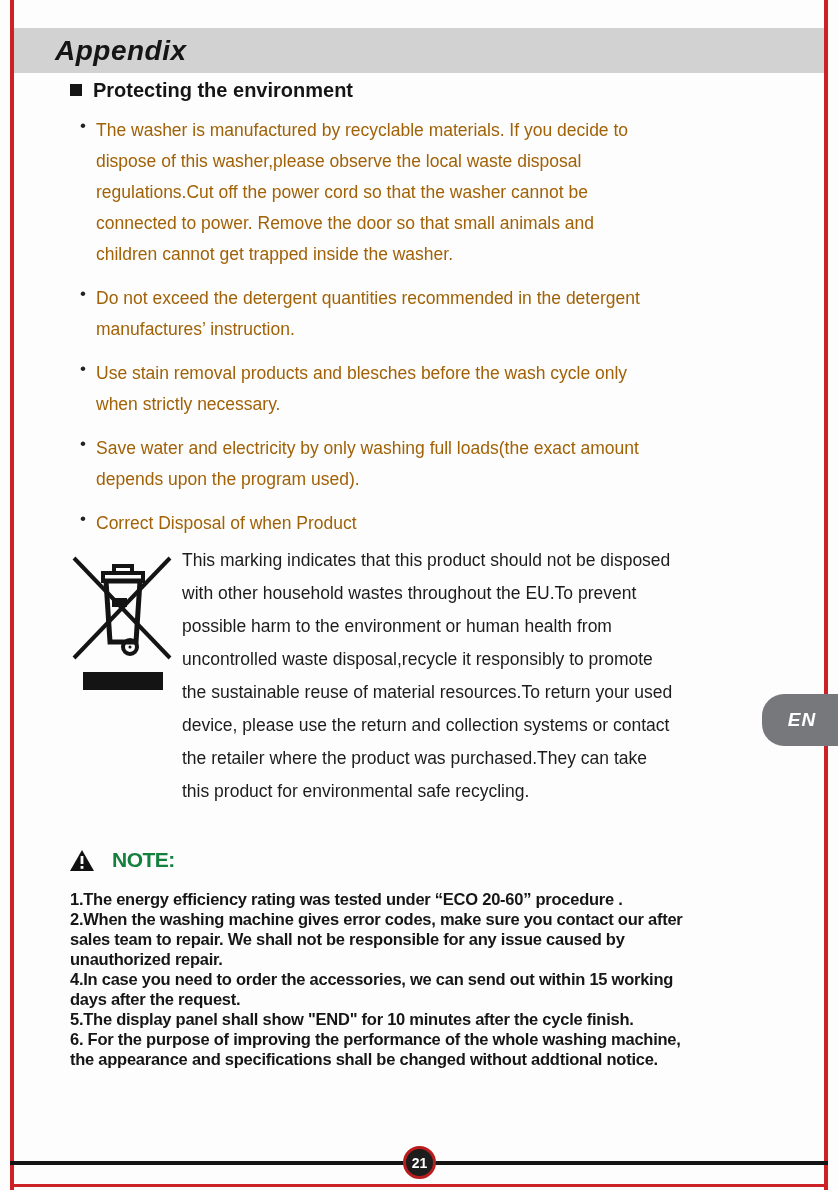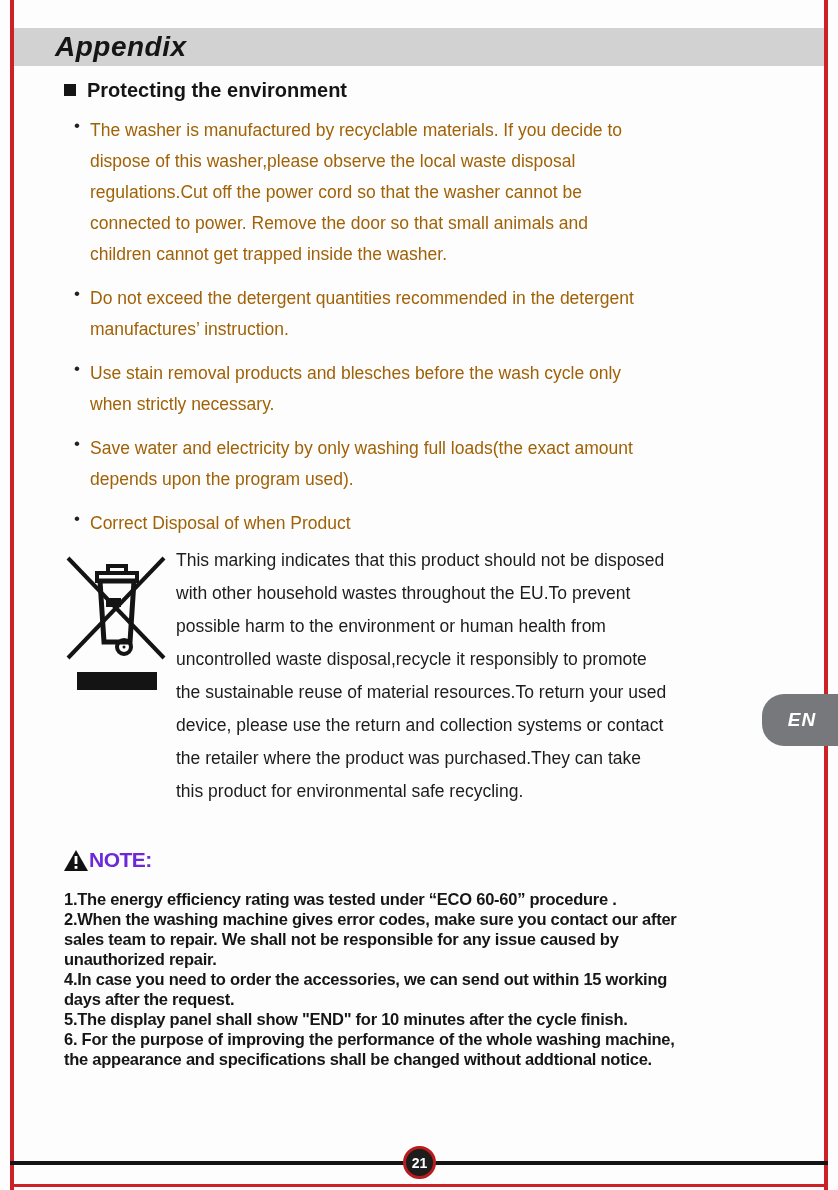--- a/index.html
+++ b/index.html
@@ -9,45 +9,45 @@
     font-family:"Liberation Sans", sans-serif;
     color:#1b1b1b;
   }
   
   .border-left   { position:absolute; left:10px;  top:0; width:4px; height:1190px; background:#cd2128; }
   .border-right  { position:absolute; left:824px; top:0; width:4px; height:1190px; background:#cd2128; }
   .border-bottom { position:absolute; left:10px;  top:1184px; width:818px; height:3px; background:#cd2128; }
 
   
   .banner {
-    position:absolute; left:14px; top:28px; width:810px; height:38px;
+    position:absolute; left:14px; top:28px; width:810px; height:45px;
     background:#d2d2d2; display:flex; align-items:center;
   }
   .banner .title {
     margin:0; padding-left:41px; font-size:28px; font-weight:bold; font-style:italic;
     color:#151515; letter-spacing:0.5px;
   }
 
-  .content { position:absolute; left:18px; top:79px; width:812px; }
+  .content { position:absolute; left:24px; top:79px; width:812px; }
 
   .section-heading { display:flex; align-items:flex-start; margin-left:46px; }
   .square-marker { width:12px; height:12px; background:#151515; margin:5px 11px 0 0; flex:0 0 auto; }
   .section-heading .label { font-size:20px; font-weight:bold; color:#151515; }
 
   .bullet-item { display:flex; margin:13px 0 0 56px; width:720px; }
   .bullet-item .dot { width:16px; flex:0 0 auto; font-size:17px; line-height:22.5px; color:#222; }
   .para { white-space:pre-line; font-size:17.5px; line-height:31px; color:#a16207; }
 
   .disposal { display:flex; margin:5px 0 0 46px; }
   .disposal-icons { width:112px; flex:0 0 auto; padding-top:6px; }
   .black-bar { width:80px; height:18px; background:#141414; margin:10px 0 0 13px; }
   .disposal-text { white-space:pre-line; font-size:17.5px; line-height:33px; color:#1c1c1c; width:610px; }
 
   .note-heading { display:flex; align-items:center; margin:40px 0 0 46px; }
-  .note-heading .label { font-size:21px; font-weight:bold; letter-spacing:-0.5px; color:#6d28d9; margin-left:1px; }
+  .note-heading .label { font-size:21px; font-weight:bold; letter-spacing:-0.5px; color:#15803d; margin-left:18px; }
 
   .note-list { margin:17px 0 0 46px; width:748px; }
   .note-item {
     white-space:pre-line; font-weight:bold; font-size:16.5px; line-height:20px;
     letter-spacing:-0.25px; color:#161616;
   }
 
   .en-tab {
     position:absolute; top:694px; right:0; width:76px; height:52px;
     background:#77787b; border-radius:22px 0 0 22px; z-index:5;
@@ -144,21 +144,21 @@
       <svg width="24" height="21" viewBox="0 0 24 21">
         <polygon points="12,0 24,21 0,21" fill="#111"></polygon>
         <rect x="10.6" y="6" width="2.8" height="8" fill="#fff"></rect>
         <rect x="10.6" y="16" width="2.8" height="2.8" fill="#fff"></rect>
       </svg>
     </span>
     <span class="label">NOTE:</span>
   </div>
 
   <div class="note-list">
-    <div class="note-item">1.The energy efficiency rating was tested under  “ECO 60-60” procedure .</div>
+    <div class="note-item">1.The energy efficiency rating was tested under  “ECO 20-60” procedure .</div>
     <div class="note-item">2.When the washing machine gives error codes, make sure you contact our after
 sales team to repair. We shall not be responsible for any issue caused by
 unauthorized repair.</div>
     <div class="note-item">4.In case you need to order the accessories, we can send out within 15 working
 days after the request.</div>
     <div class="note-item">5.The display panel shall show "END" for 10 minutes after the cycle finish.</div>
     <div class="note-item">6. For the purpose of improving the performance of the whole washing machine,
 the appearance and specifications shall be changed without addtional notice.</div>
   </div>
 

